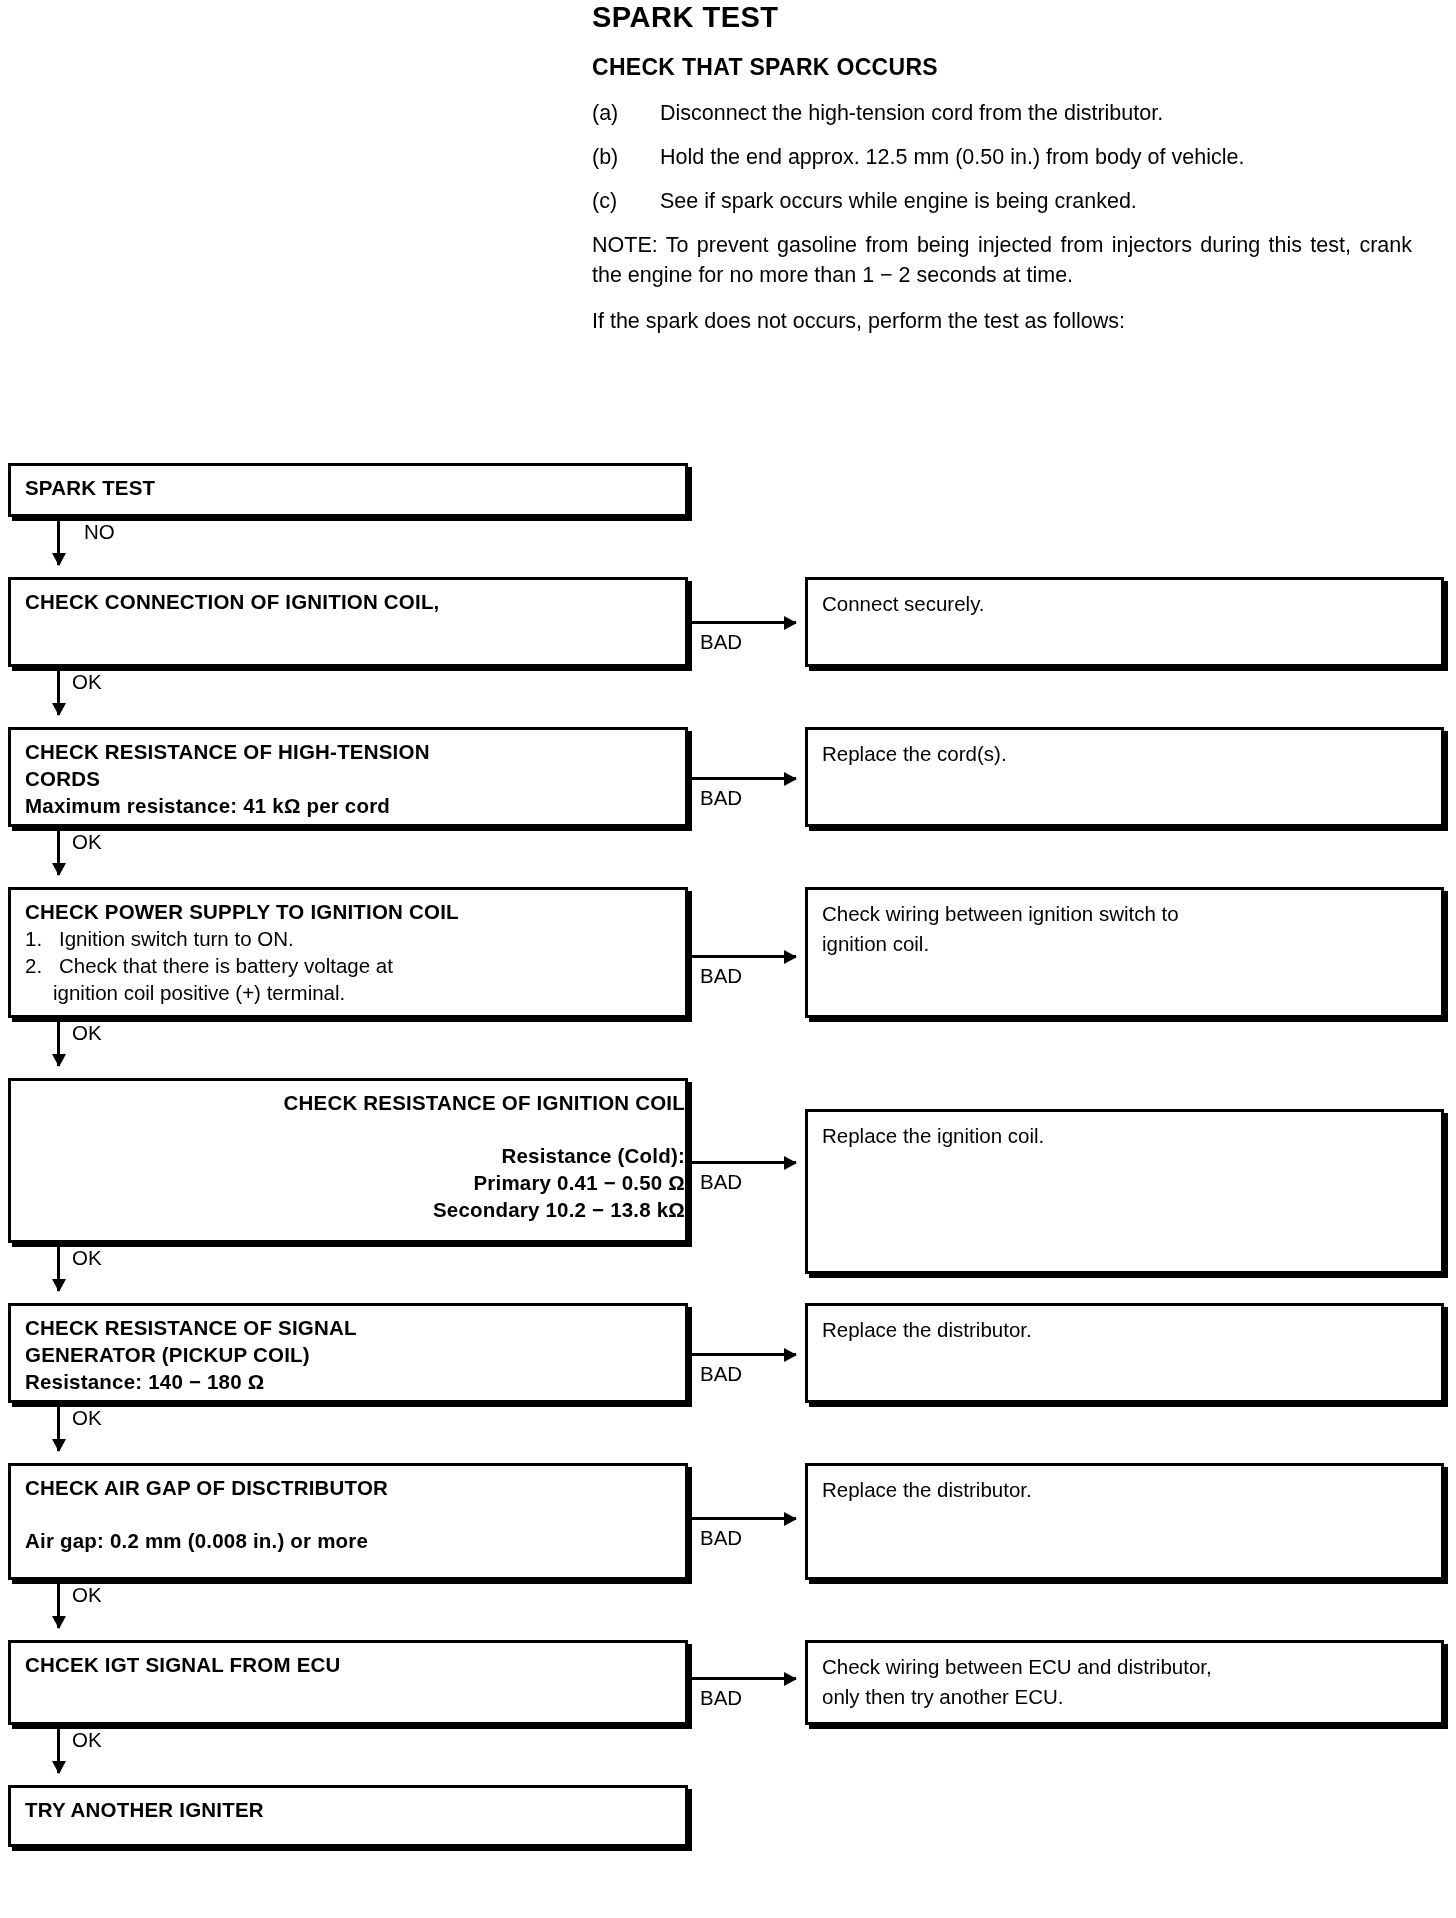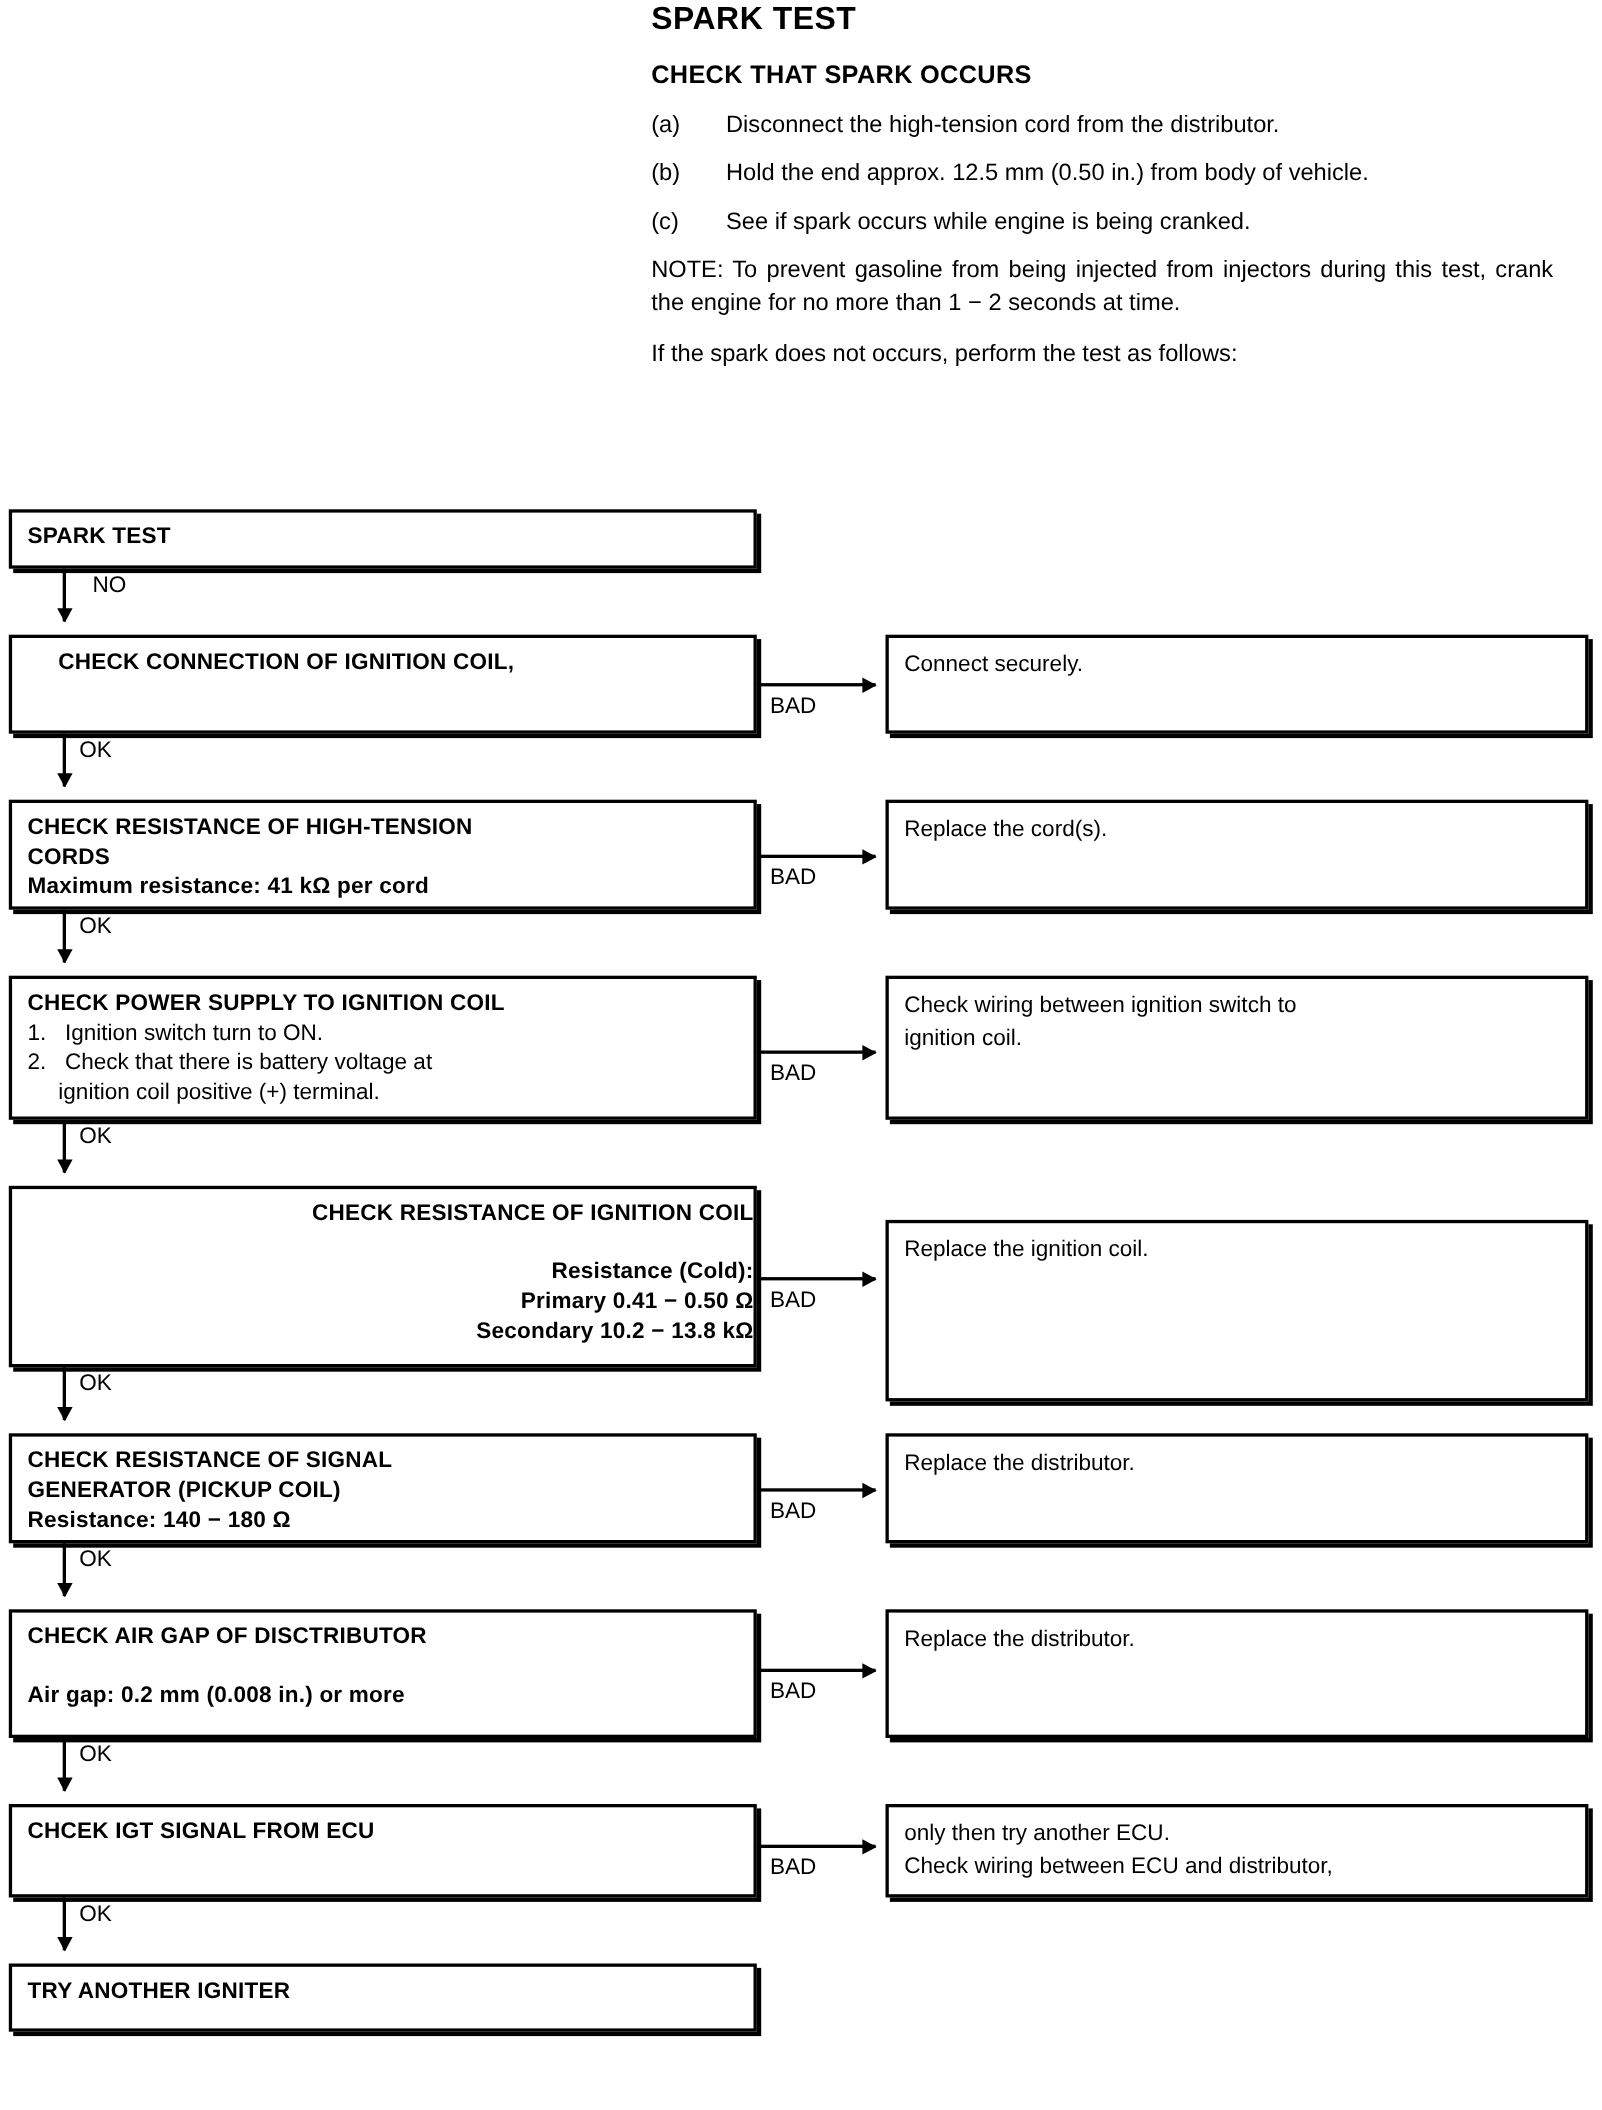--- a/index.html
+++ b/index.html
@@ -202,21 +202,21 @@
     <div class="fbox" style="left:8px; top:8px; width:680px; height:54px;">
       <div class="inner">
         <div class="bx-title">SPARK TEST</div>
       </div>
     </div>
     <div class="vline" style="left:57px; top:62px; height:48px;"></div>
     <div class="edge-label" style="left:72px; top:66px;margin-left:12px;">NO</div>
   </div>
 
   <div class="row">
-    <div class="fbox" style="left:8px; top:122px; width:680px; height:90px;padding-left:28px;">
+    <div class="fbox" style="left:8px; top:122px; width:680px; height:90px;">
       <div class="inner">
         <div class="bx-title">CHECK CONNECTION OF IGNITION COIL,</div>
       </div>
     </div>
     <div class="hline" style="left:688px; top:166px; width:108px;"></div>
     <div class="bad-label" style="left:700px; top:176px;">BAD</div>
     <div class="fbox" style="left:805px; top:122px; width:639px; height:90px;">
       <div class="inner">
         <div class="rbox-text">Connect securely.</div>
       </div>
@@ -333,22 +333,22 @@
   <div class="row">
     <div class="fbox" style="left:8px; top:1185px; width:680px; height:85px;">
       <div class="inner">
         <div class="bx-title">CHCEK IGT SIGNAL FROM ECU</div>
       </div>
     </div>
     <div class="hline" style="left:688px; top:1222px; width:108px;"></div>
     <div class="bad-label" style="left:700px; top:1232px;">BAD</div>
     <div class="fbox" style="left:805px; top:1185px; width:639px; height:85px;">
       <div class="inner">
+        <div class="rbox-text">Check wiring between ECU and distributor,</div>
         <div class="rbox-text">only then try another ECU.</div>
-        <div class="rbox-text">Check wiring between ECU and distributor,</div>
       </div>
     </div>
     <div class="vline" style="left:57px; top:1270px; height:48px;"></div>
     <div class="edge-label" style="left:72px; top:1274px;">OK</div>
   </div>
 
   <div class="row">
     <div class="fbox" style="left:8px; top:1330px; width:680px; height:62px;">
       <div class="inner">
         <div class="bx-title">TRY ANOTHER IGNITER</div>

